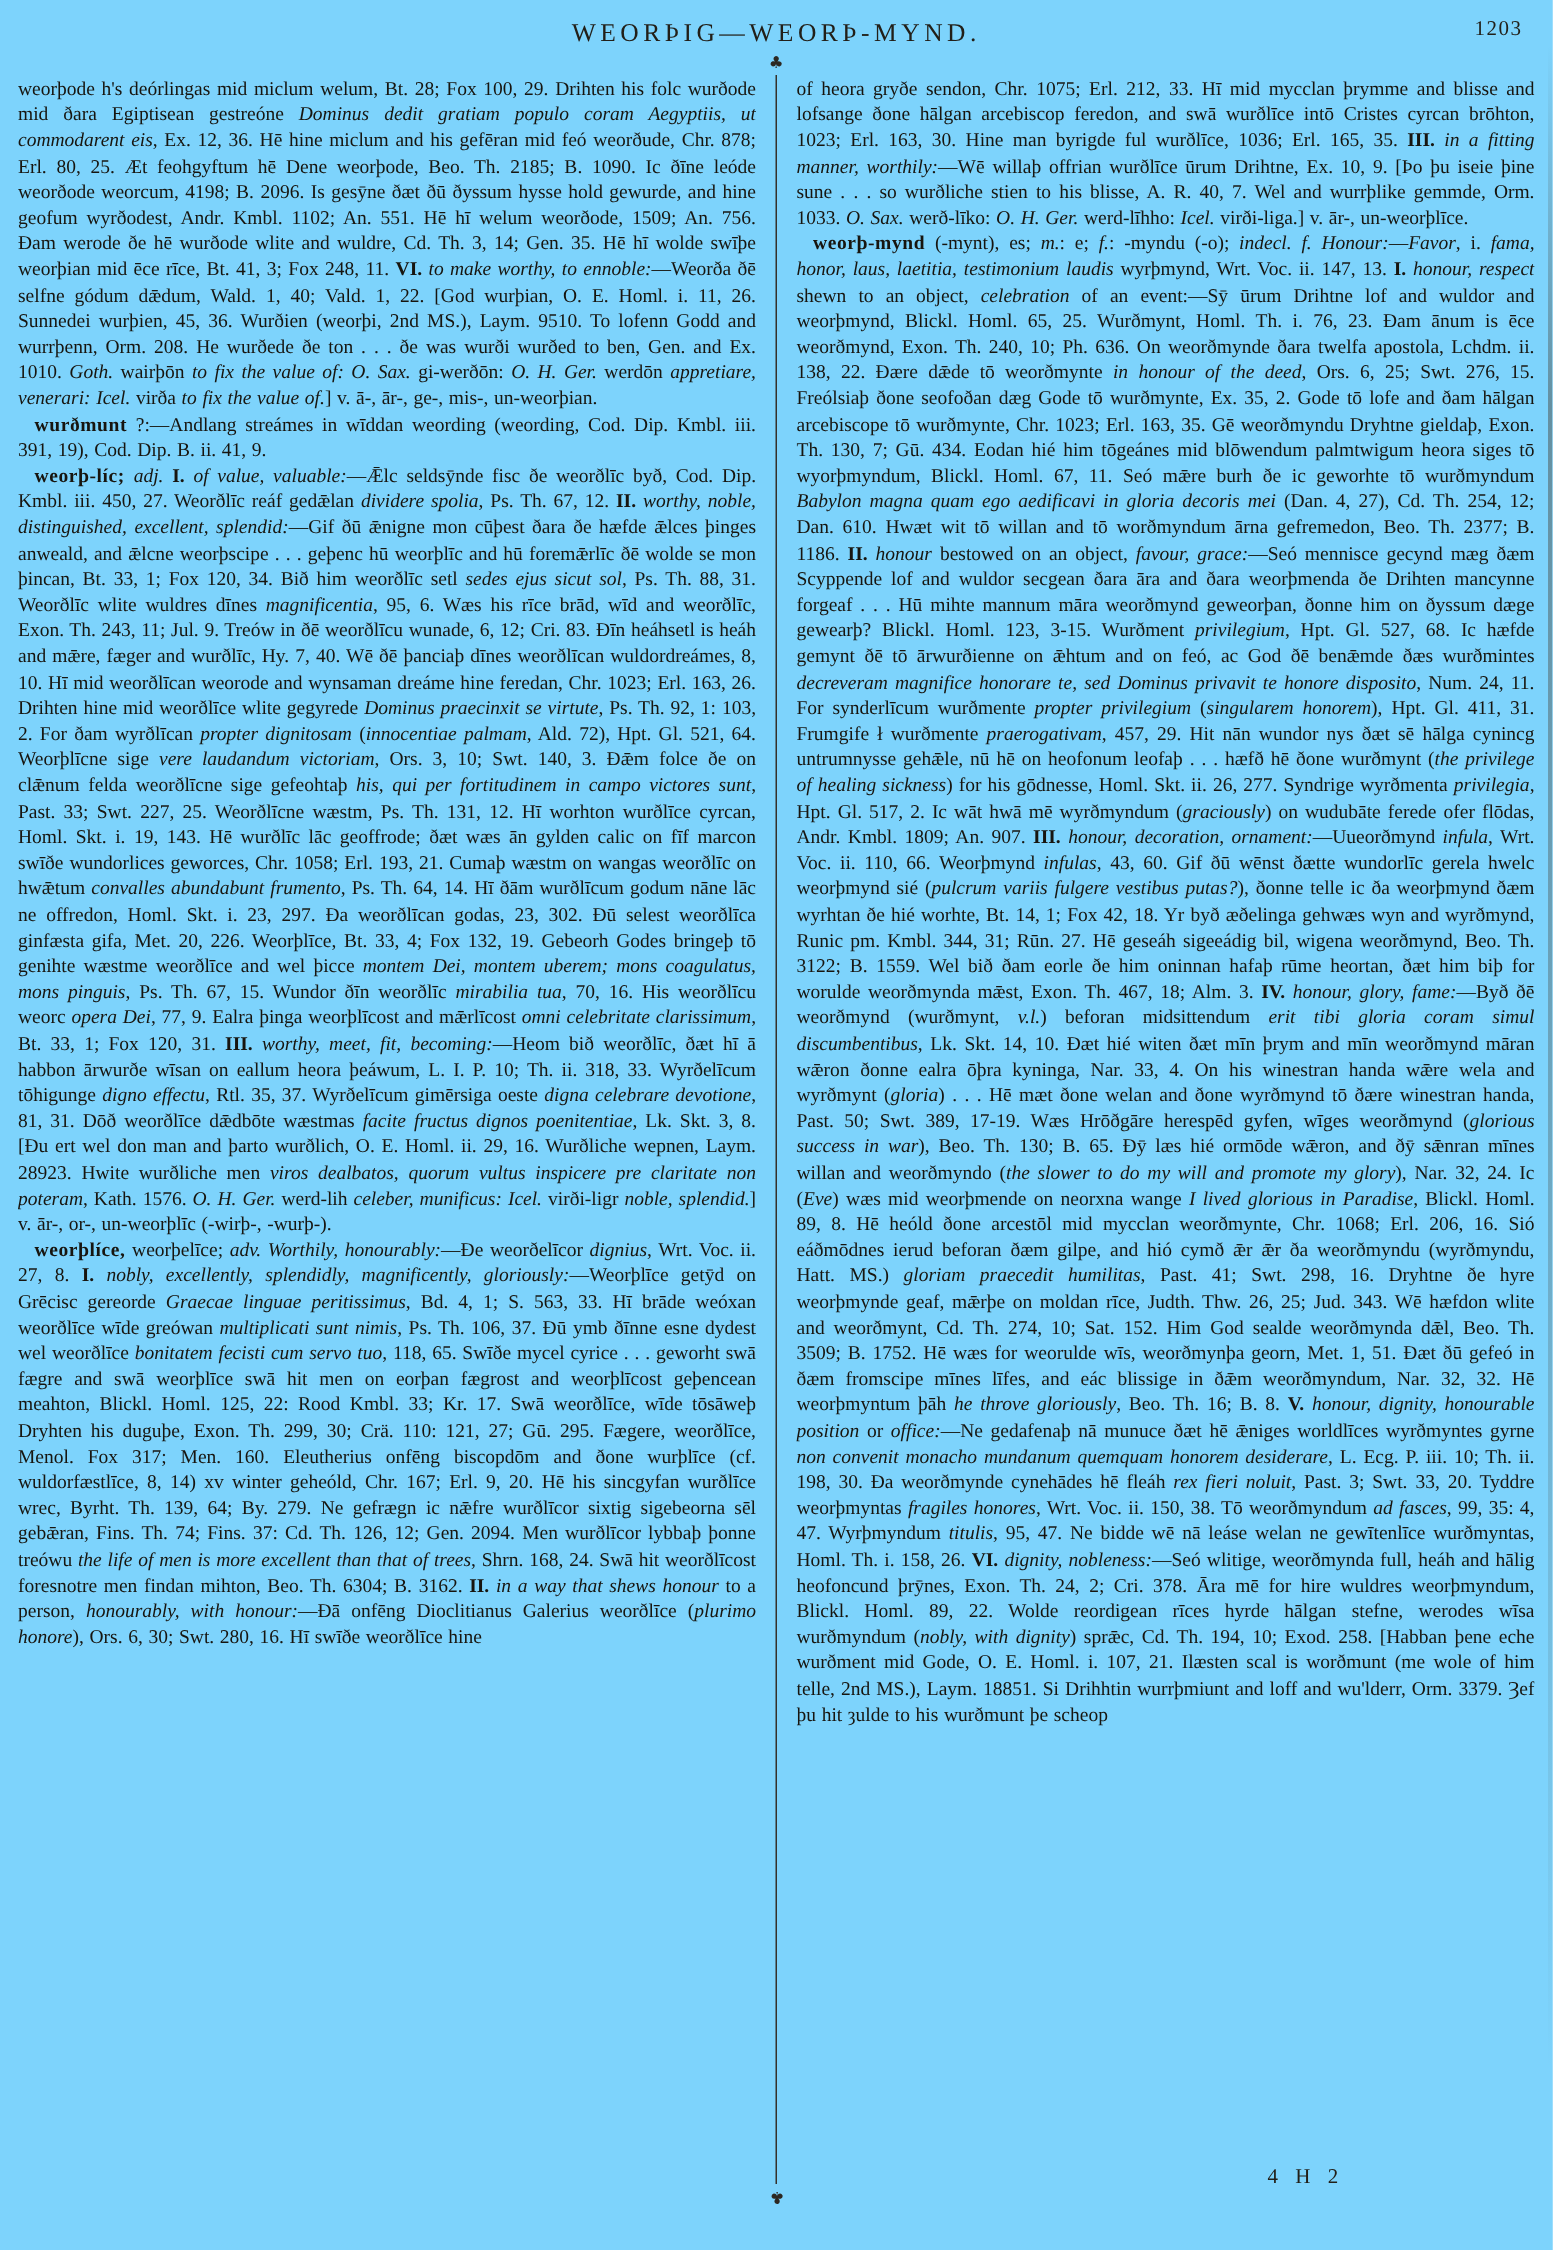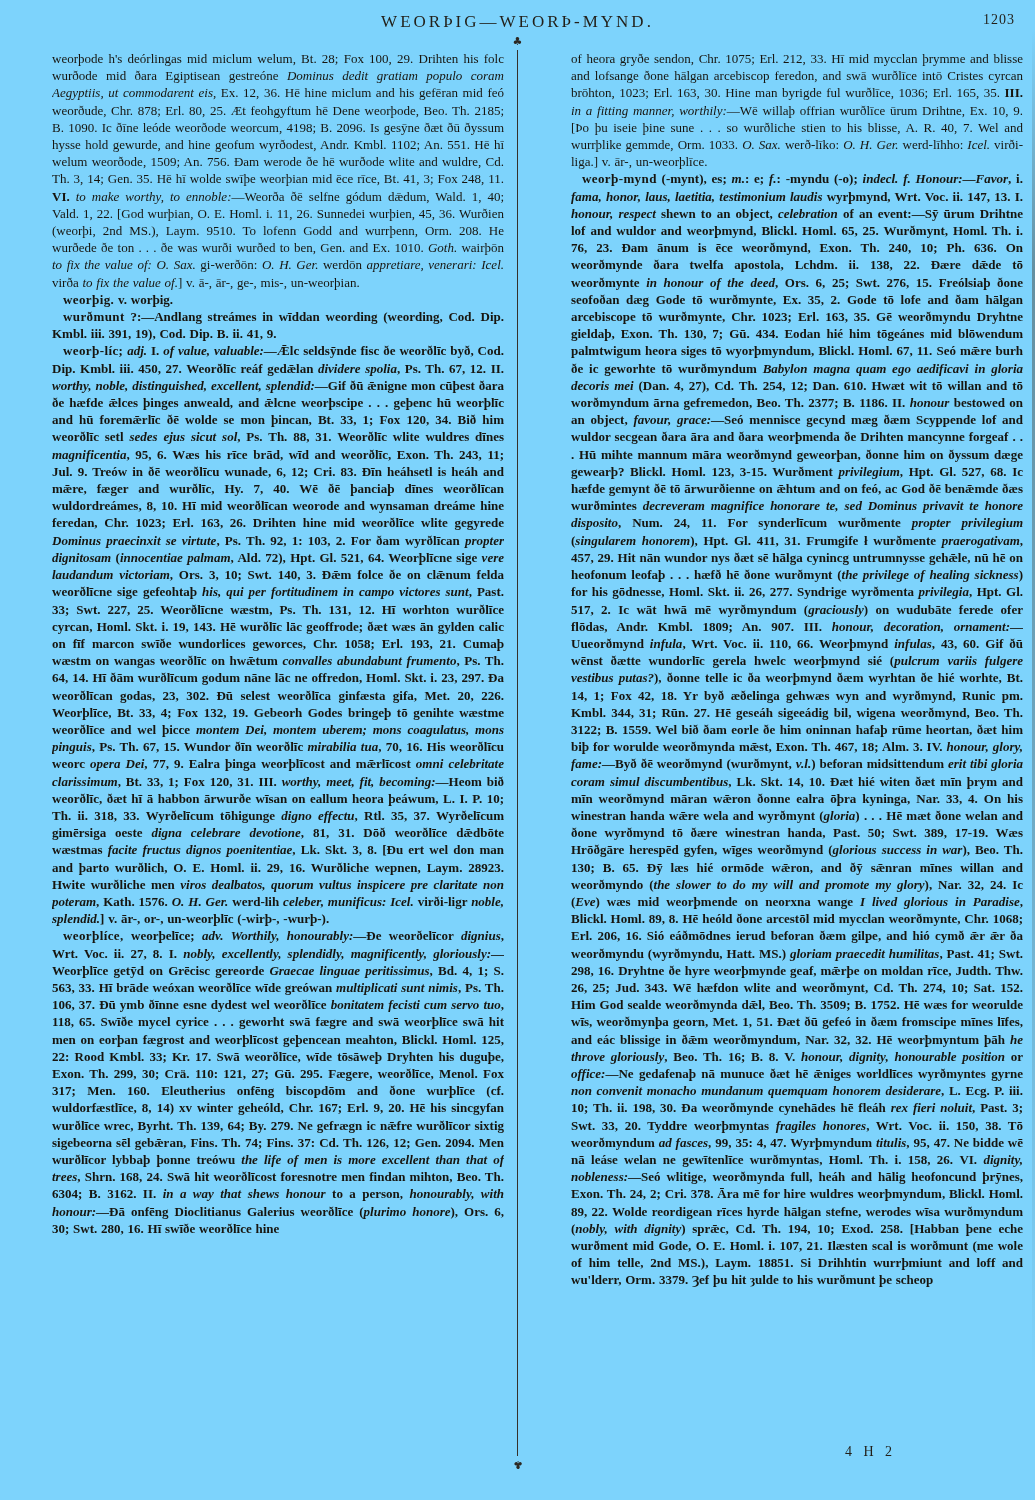--- a/index.html
+++ b/index.html
@@ -23,24 +23,23 @@
   }
   .body{
     position:absolute;top:50px;left:12px;right:12px;
     display:flex;
   }
   .col{
     width:492px;height:1398px;overflow:hidden;
     text-align:justify;
     font-size:13px;line-height:17.2px;
     word-spacing:0.5px;
-    margin-left:40px;
   }
   .col p{margin:0;}
-  .col p.entry{text-indent:11px;font-weight:bold;}
+  .col p.entry{text-indent:11px;}
   .col p.cont{text-indent:0;}
   b.hw{letter-spacing:0.4px;}
   .rule{
     position:relative;
     width:1px;height:1406px;
     background:#35312a;
     margin:0 13px;
     flex:0 0 1px;
   }
   .trefoil{
@@ -64,21 +63,20 @@
 </head>
 <body>
 
 <div class="sheet">
   <div class="running-head">WEORÞIG—WEORÞ-MYND.</div>
   <div class="page-num">1203</div>
 
   <div class="body">
     <div class="col" id="col-left">
         <p class="cont"><span>weorþode h's deórlingas mid miclum welum, Bt. 28; Fox 100, 29. Drihten his folc wurðode mid ðara Egiptisean gestreóne </span><i>Dominus dedit gratiam populo coram Aegyptiis, ut commodarent eis</i><span>, Ex. 12, 36. Hē hine miclum and his gefēran mid feó weorðude, Chr. 878; Erl. 80, 25. Æt feohgyftum hē Dene weorþode, Beo. Th. 2185; B. 1090. Ic ðīne leóde weorðode weorcum, 4198; B. 2096. Is gesȳne ðæt ðū ðyssum hysse hold gewurde, and hine geofum wyrðodest, Andr. Kmbl. 1102; An. 551. Hē hī welum weorðode, 1509; An. 756. Ðam werode ðe hē wurðode wlite and wuldre, Cd. Th. 3, 14; Gen. 35. Hē hī wolde swīþe weorþian mid ēce rīce, Bt. 41, 3; Fox 248, 11. </span><b>VI.</b><i> to make worthy, to ennoble:</i><span>—Weorða ðē selfne gódum dǣdum, Wald. 1, 40; Vald. 1, 22. [God wurþian, O. E. Homl. i. 11, 26. Sunnedei wurþien, 45, 36. Wurðien (weorþi, 2nd MS.), Laym. 9510. To lofenn Godd and wurrþenn, Orm. 208. He wurðede ðe ton . . . ðe was wurði wurðed to ben, Gen. and Ex. 1010. </span><i>Goth.</i><span> wairþōn </span><i>to fix the value of:</i><span> </span><i>O. Sax.</i><span> gi-werðōn: </span><i>O. H. Ger.</i><span> werdōn </span><i>appretiare, venerari:</i><span> </span><i>Icel.</i><span> virða </span><i>to fix the value of.</i><span>] v. ā-, ār-, ge-, mis-, un-weorþian.</span></p>
-        <p class="entry"><b class="hw">weorþig.</b><span> v. worþig.</span></p>
         <p class="entry"><b class="hw">wurðmunt</b><span> ?:—Andlang streámes in wīddan weording (weording, Cod. Dip. Kmbl. iii. 391, 19), Cod. Dip. B. ii. 41, 9.</span></p>
         <p class="entry"><b class="hw">weorþ-líc;</b><i> adj.</i><span> </span><b>I.</b><i> of value, valuable:</i><span>—Ǣlc seldsȳnde fisc ðe weorðlīc byð, Cod. Dip. Kmbl. iii. 450, 27. Weorðlīc reáf gedǣlan </span><i>dividere spolia</i><span>, Ps. Th. 67, 12. </span><b>II.</b><i> worthy, noble, distinguished, excellent, splendid:</i><span>—Gif ðū ǣnigne mon cūþest ðara ðe hæfde ǣlces þinges anweald, and ǣlcne weorþscipe . . . geþenc hū weorþlīc and hū foremǣrlīc ðē wolde se mon þincan, Bt. 33, 1; Fox 120, 34. Bið him weorðlīc setl </span><i>sedes ejus sicut sol</i><span>, Ps. Th. 88, 31. Weorðlīc wlite wuldres dīnes </span><i>magnificentia</i><span>, 95, 6. Wæs his rīce brād, wīd and weorðlīc, Exon. Th. 243, 11; Jul. 9. Treów in ðē weorðlīcu wunade, 6, 12; Cri. 83. Ðīn heáhsetl is heáh and mǣre, fæger and wurðlīc, Hy. 7, 40. Wē ðē þanciaþ dīnes weorðlīcan wuldordreámes, 8, 10. Hī mid weorðlīcan weorode and wynsaman dreáme hine feredan, Chr. 1023; Erl. 163, 26. Drihten hine mid weorðlīce wlite gegyrede </span><i>Dominus praecinxit se virtute</i><span>, Ps. Th. 92, 1: 103, 2. For ðam wyrðlīcan </span><i>propter dignitosam</i><span> (</span><i>innocentiae palmam</i><span>, Ald. 72), Hpt. Gl. 521, 64. Weorþlīcne sige </span><i>vere laudandum victoriam</i><span>, Ors. 3, 10; Swt. 140, 3. Ðǣm folce ðe on clǣnum felda weorðlīcne sige gefeohtaþ </span><i>his, qui per fortitudinem in campo victores sunt</i><span>, Past. 33; Swt. 227, 25. Weorðlīcne wæstm, Ps. Th. 131, 12. Hī worhton wurðlīce cyrcan, Homl. Skt. i. 19, 143. Hē wurðlīc lāc geoffrode; ðæt wæs ān gylden calic on fīf marcon swīðe wundorlices geworces, Chr. 1058; Erl. 193, 21. Cumaþ wæstm on wangas weorðlīc on hwǣtum </span><i>convalles abundabunt frumento</i><span>, Ps. Th. 64, 14. Hī ðām wurðlīcum godum nāne lāc ne offredon, Homl. Skt. i. 23, 297. Ða weorðlīcan godas, 23, 302. Ðū selest weorðlīca ginfæsta gifa, Met. 20, 226. Weorþlīce, Bt. 33, 4; Fox 132, 19. Gebeorh Godes bringeþ tō genihte wæstme weorðlīce and wel þicce </span><i>montem Dei, montem uberem; mons coagulatus, mons pinguis</i><span>, Ps. Th. 67, 15. Wundor ðīn weorðlīc </span><i>mirabilia tua</i><span>, 70, 16. His weorðlīcu weorc </span><i>opera Dei</i><span>, 77, 9. Ealra þinga weorþlīcost and mǣrlīcost </span><i>omni celebritate clarissimum</i><span>, Bt. 33, 1; Fox 120, 31. </span><b>III.</b><i> worthy, meet, fit, becoming:</i><span>—Heom bið weorðlīc, ðæt hī ā habbon ārwurðe wīsan on eallum heora þeáwum, L. I. P. 10; Th. ii. 318, 33. Wyrðelīcum tōhigunge </span><i>digno effectu</i><span>, Rtl. 35, 37. Wyrðelīcum gimērsiga oeste </span><i>digna celebrare devotione</i><span>, 81, 31. Dōð weorðlīce dǣdbōte wæstmas </span><i>facite fructus dignos poenitentiae</i><span>, Lk. Skt. 3, 8. [Ðu ert wel don man and þarto wurðlich, O. E. Homl. ii. 29, 16. Wurðliche wepnen, Laym. 28923. Hwite wurðliche men </span><i>viros dealbatos, quorum vultus inspicere pre claritate non poteram</i><span>, Kath. 1576. </span><i>O. H. Ger.</i><span> werd-lih </span><i>celeber, munificus:</i><span> </span><i>Icel.</i><span> virði-ligr </span><i>noble, splendid.</i><span>] v. ār-, or-, un-weorþlīc (-wirþ-, -wurþ-).</span></p>
         <p class="entry"><b class="hw">weorþlíce,</b><span> weorþelīce; </span><i>adv. Worthily, honourably:</i><span>—Ðe weorðelīcor </span><i>dignius</i><span>, Wrt. Voc. ii. 27, 8. </span><b>I.</b><i> nobly, excellently, splendidly, magnificently, gloriously:</i><span>—Weorþlīce getȳd on Grēcisc gereorde </span><i>Graecae linguae peritissimus</i><span>, Bd. 4, 1; S. 563, 33. Hī brāde weóxan weorðlīce wīde greówan </span><i>multiplicati sunt nimis</i><span>, Ps. Th. 106, 37. Ðū ymb ðīnne esne dydest wel weorðlīce </span><i>bonitatem fecisti cum servo tuo</i><span>, 118, 65. Swīðe mycel cyrice . . . geworht swā fægre and swā weorþlīce swā hit men on eorþan fægrost and weorþlīcost geþencean meahton, Blickl. Homl. 125, 22: Rood Kmbl. 33; Kr. 17. Swā weorðlīce, wīde tōsāweþ Dryhten his duguþe, Exon. Th. 299, 30; Crä. 110: 121, 27; Gū. 295. Fægere, weorðlīce, Menol. Fox 317; Men. 160. Eleutherius onfēng biscopdōm and ðone wurþlīce (cf. wuldorfæstlīce, 8, 14) xv winter geheóld, Chr. 167; Erl. 9, 20. Hē his sincgyfan wurðlīce wrec, Byrht. Th. 139, 64; By. 279. Ne gefrægn ic nǣfre wurðlīcor sixtig sigebeorna sēl gebǣran, Fins. Th. 74; Fins. 37: Cd. Th. 126, 12; Gen. 2094. Men wurðlīcor lybbaþ þonne treówu </span><i>the life of men is more excellent than that of trees</i><span>, Shrn. 168, 24. Swā hit weorðlīcost foresnotre men findan mihton, Beo. Th. 6304; B. 3162. </span><b>II.</b><i> in a way that shews honour</i><span> to a person, </span><i>honourably, with honour:</i><span>—Ðā onfēng Dioclitianus Galerius weorðlīce (</span><i>plurimo honore</i><span>), Ors. 6, 30; Swt. 280, 16. Hī swīðe weorðlīce hine</span></p>
       </div>
     <div class="rule">
       <span class="trefoil top">♣</span>
       <span class="trefoil bottom">♣</span>
     </div>
     <div class="col" id="col-right">
         <p class="cont"><span>of heora gryðe sendon, Chr. 1075; Erl. 212, 33. Hī mid mycclan þrymme and blisse and lofsange ðone hālgan arcebiscop feredon, and swā wurðlīce intō Cristes cyrcan brōhton, 1023; Erl. 163, 30. Hine man byrigde ful wurðlīce, 1036; Erl. 165, 35. </span><b>III.</b><i> in a fitting manner, worthily:</i><span>—Wē willaþ offrian wurðlīce ūrum Drihtne, Ex. 10, 9. [Þo þu iseie þine sune . . . so wurðliche stien to his blisse, A. R. 40, 7. Wel and wurrþlike gemmde, Orm. 1033. </span><i>O. Sax.</i><span> werð-līko: </span><i>O. H. Ger.</i><span> werd-līhho: </span><i>Icel.</i><span> virði-liga.] v. ār-, un-weorþlīce.</span></p>

